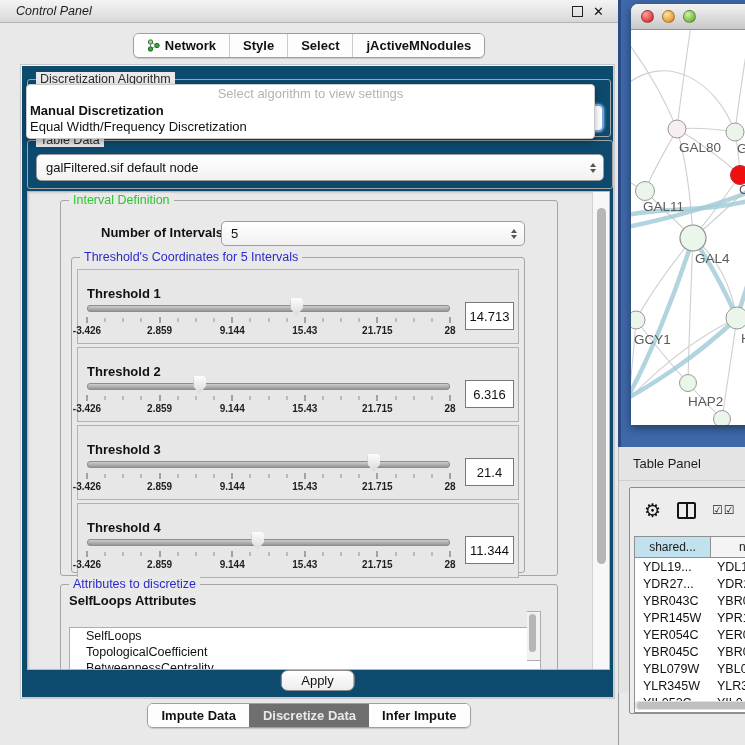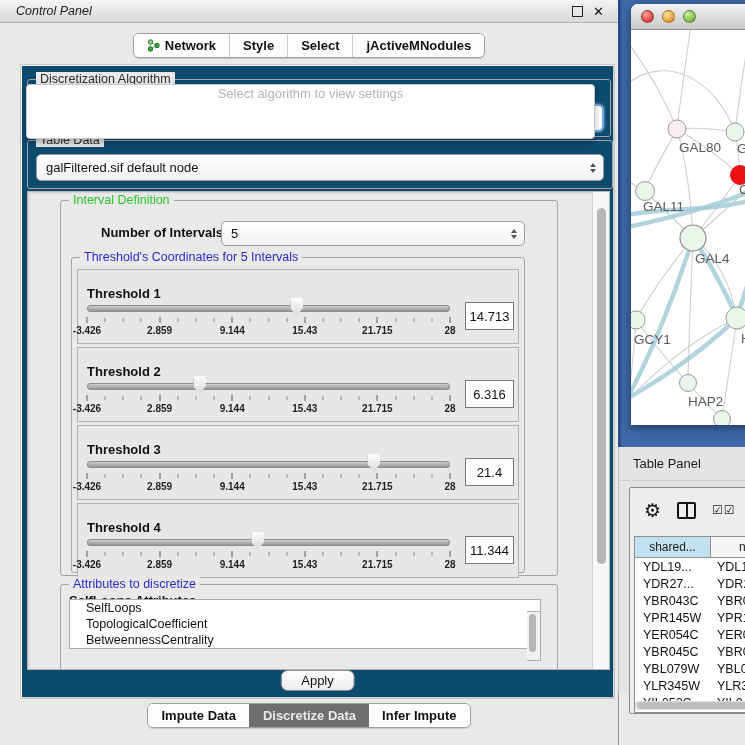--- a/index.html
+++ b/index.html
@@ -72,21 +72,21 @@
     filter:drop-shadow(0 0 1px #777);}
   .ticks{position:absolute;left:3px;right:3px;top:25px;height:8px;}
   .tick{position:absolute;top:1px;width:1px;height:4px;background:#8f8f8f;transform:translateX(-.5px);}
   .tick.major{top:0;height:6px;background:#5c5c5c;}
   .tick-labels{position:absolute;left:3px;right:3px;top:33px;height:12px;}
   .tick-lab{position:absolute;transform:translateX(-50%);font-size:10px;font-weight:bold;color:#1e1e1e;white-space:nowrap;}
   .value-box{width:47px;height:26px;margin-left:12px;background:#fff;border:1px solid #787878;
     display:flex;align-items:center;justify-content:center;font-size:13px;color:#111;}
   .attr-group{left:32px;top:392px;width:496px;height:108px;}
   .attr-sub{position:absolute;left:8px;top:8px;font-size:13px;font-weight:bold;color:#111;}
-  .attr-list{position:absolute;left:8px;top:14px;right:16px;height:48px;background:#fff;border:1px solid #adadad;overflow:hidden;}
+  .attr-list{position:absolute;left:8px;top:42px;right:16px;height:48px;background:#fff;border:1px solid #adadad;overflow:hidden;}
   .attr-item{height:16px;line-height:16px;padding-left:16px;font-size:12.5px;color:#111;white-space:nowrap;}
   .list-scroll{position:absolute;right:16px;top:26px;width:13px;height:48px;background:#f1f1f1;border:1px solid #adadad;border-left:none;}
   .list-scroll .thumb{position:absolute;left:2px;top:2px;width:7px;height:38px;background:#b6b6b6;border-radius:4px;}
   .apply-btn{position:absolute;left:50%;top:605px;transform:translateX(-50%);
     padding:2px 20px;font-size:13px;color:#111;background:linear-gradient(180deg,#ffffff,#ededed);
     border:1px solid #8f8f8f;border-radius:7px;font-family:inherit;}
   
   .bottom-tabs{position:absolute;left:0;top:703px;width:100%;display:flex;justify-content:center;}
   
   .right-col{position:absolute;left:618px;top:0;width:127px;height:745px;overflow:hidden;}
@@ -173,20 +173,24 @@
         <span class="combo-fragment">
           <span class="spin">
               <i class="up"></i>
               <i class="dn"></i>
             </span>
         </span>
       </div>
 
       <div class="popup">
         <div class="dd-prompt">Select algorithm to view settings</div>
+        <div id="dd-options">
+            <div class="dd-opt em">Manual Discretization</div>
+            <div class="dd-opt">Equal Width/Frequency Discretization</div>
+          </div>
       </div>
 
       <div class="group tdata-group">
         <span class="legend plain">Table Data</span>
         <div class="combo" style="left:8px;top:13px;right:8px;height:25px;">
           <span class="val">galFiltered.sif default node</span>
           <span class="spin">
               <i class="up"></i>
               <i class="dn"></i>
             </span>

